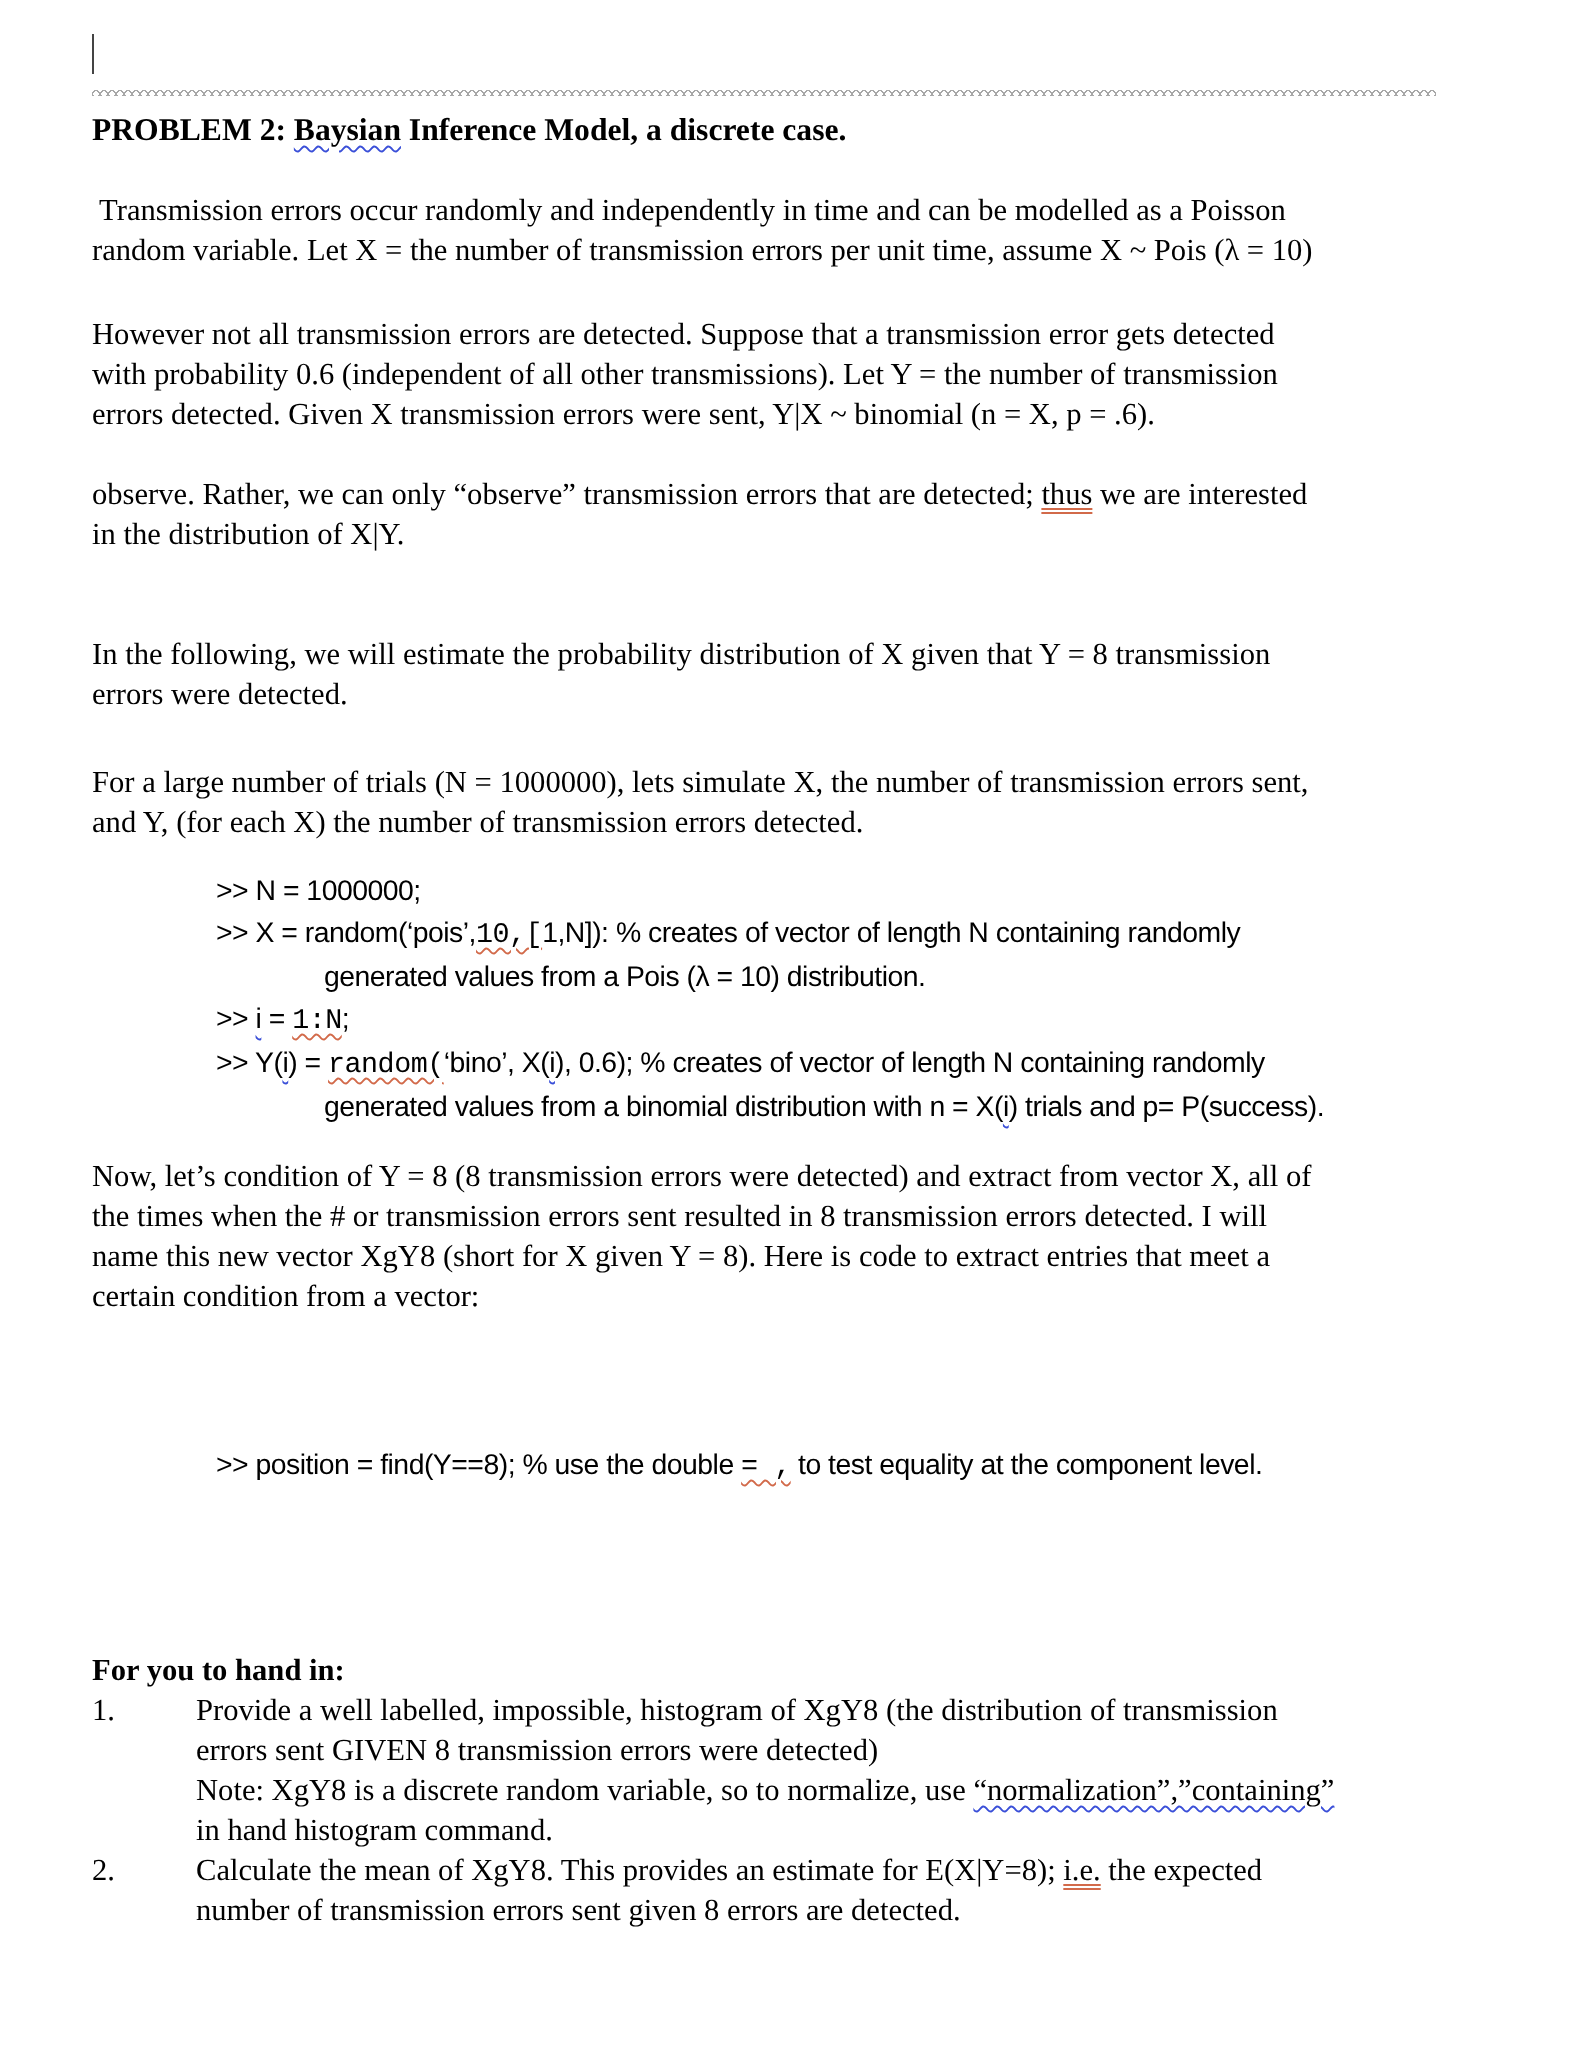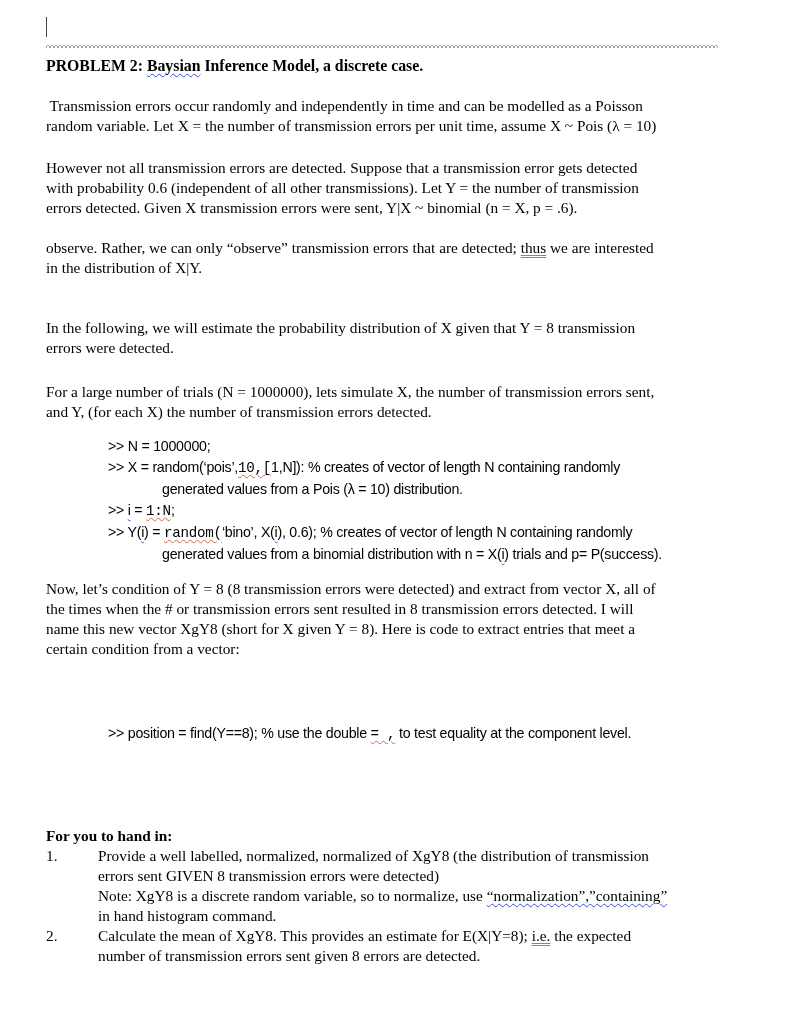--- a/index.html
+++ b/index.html
@@ -81,21 +81,21 @@
 
   <div class="code-block sans" style="top:723px">
     <div class="code-line"><span>&gt;&gt; position = find(Y==8); % use the double </span><span class="squiggle-red">= ,</span><span> to test equality at the component level.</span></div>
   </div>
 
   <div class="handin-head serif">For you to hand in:</div>
 
   <div class="list-item serif" style="top:846px">
     <span class="list-num">1.</span>
     <div class="list-body">
-      <p>Provide a well labelled, normalized, normalized of XgY8 (the distribution of transmission</p>
+      <p>Provide a well labelled, impossible, histogram of XgY8 (the distribution of transmission</p>
       <p>errors sent GIVEN 8 transmission errors were detected)</p>
       <p style="white-space:nowrap"><span>Note: XgY8 is a discrete random variable, so to normalize, use </span><span class="squiggle-blue">“normalization”,”containing”</span></p>
       <p>in hand histogram command.</p>
     </div>
   </div>
 
   <div class="list-item serif" style="top:926px">
     <span class="list-num">2.</span>
     <div class="list-body">
       <p><span>Calculate the mean of XgY8.  This provides an estimate for E(X|Y=8); </span><span class="dbl-red">i.e.</span><span> the expected</span></p>

